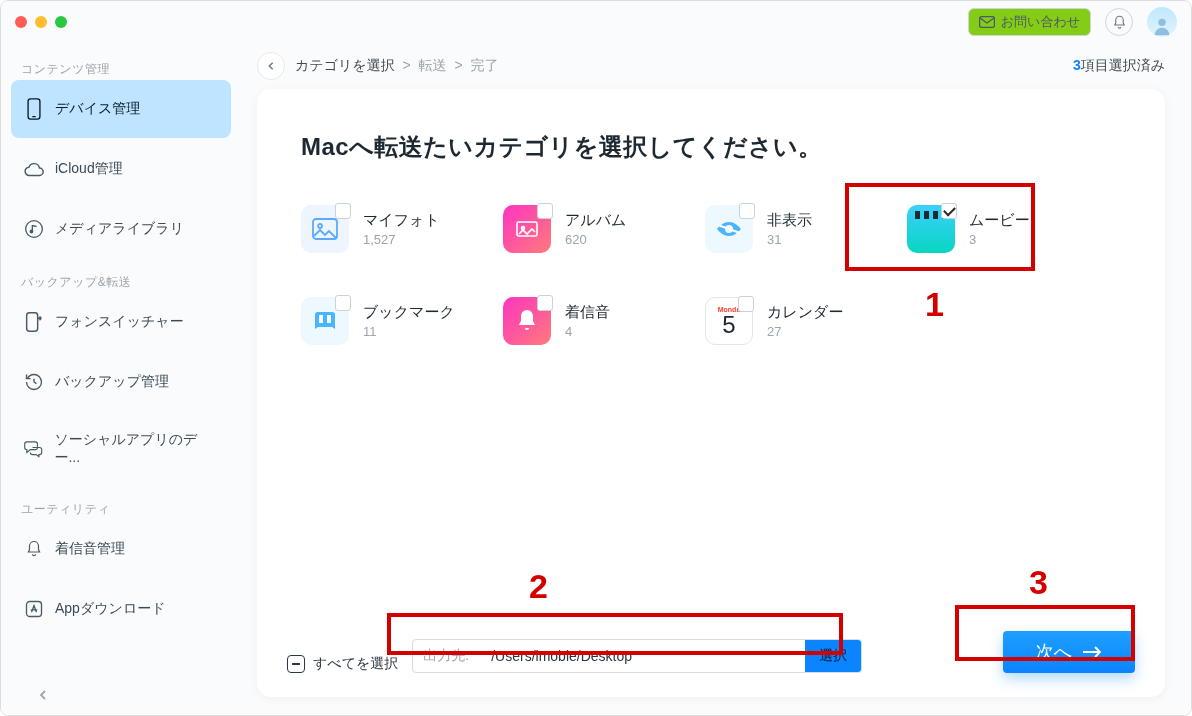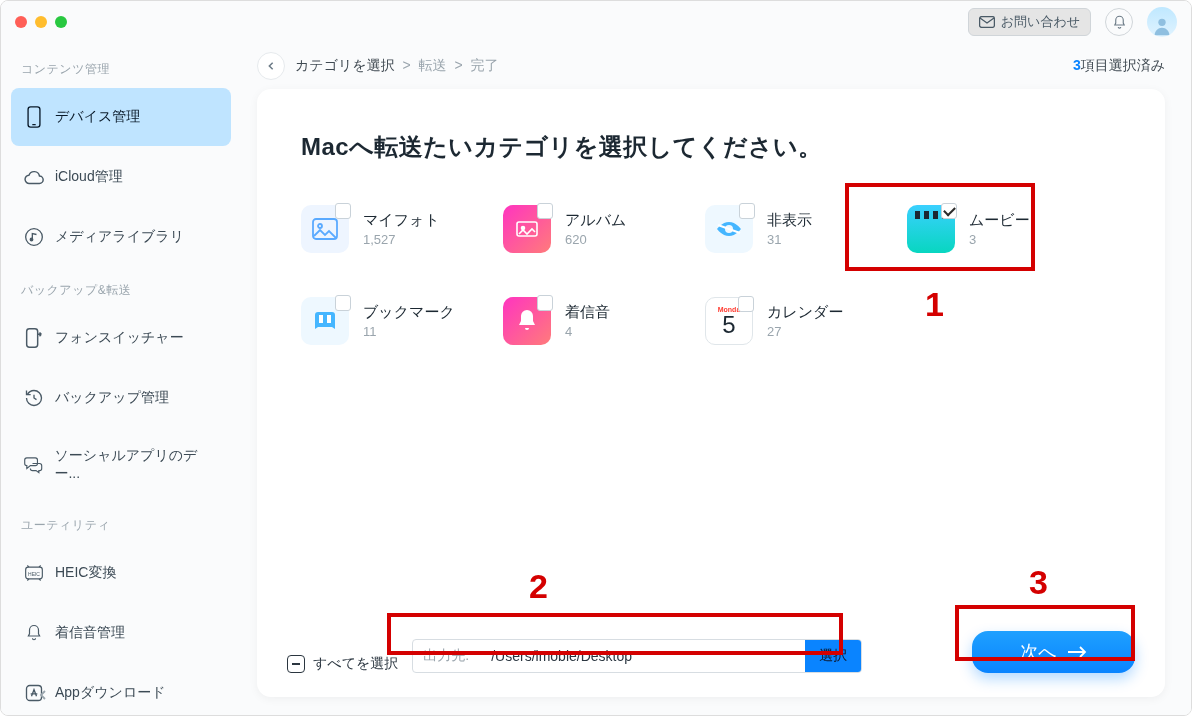--- a/index.html
+++ b/index.html
@@ -6,28 +6,28 @@
 body { background: #fff; width: 1192px; height: 716px; overflow: hidden; position: relative; border: 1px solid #ddd; border-radius: 8px; }
 
 
 .titlebar { height: 42px; display: flex; align-items: center; padding: 0 14px; background: #fafbfc; }
 .traffic { display: flex; gap: 8px; }
 .traffic span { width: 12px; height: 12px; border-radius: 50%; display: inline-block; }
 .tl-close { background: #ff5f57; }
 .tl-min { background: #ffbd2e; }
 .tl-max { background: #28c840; }
 .titlebar .right { margin-left: auto; display: flex; align-items: center; gap: 14px; }
-.contact-btn { display: flex; align-items: center; gap: 6px; border: 1px solid #d0d5d9; border-radius: 6px; padding: 4px 10px; color: #4a5a66; font-size: 13px; cursor: pointer; background:#e5e5e5; }
+.contact-btn { display: flex; align-items: center; gap: 6px; border: 1px solid #d0d5d9; border-radius: 6px; padding: 4px 10px; color: #4a5a66; font-size: 13px; cursor: pointer; background:#84cc16; }
 .bell-btn { width: 28px; height: 28px; border: 1px solid #d0d5d9; border-radius: 50%; display:flex; align-items:center; justify-content:center; cursor:pointer; color:#6b7a86; }
 .avatar { width: 30px; height: 30px; border-radius: 50%; background: linear-gradient(#bfe8ff,#e0f3ff); display:flex; align-items:flex-end; justify-content:center; overflow:hidden; }
 .avatar svg { width: 22px; height:22px; color:#8fbfe0; }
 
 
 .sidebar { position: absolute; left: 0; top: 42px; bottom: 0; width: 240px; background: #fafbfc; padding-top: 4px; }
-.side-section-title { font-size: 12px; color: #9aa5ad; padding: 14px 20px 10px; font-weight: 500; letter-spacing: .5px; }
+.side-section-title { font-size: 12px; color: #9aa5ad; padding: 14px 20px 2px; font-weight: 500; letter-spacing: .5px; }
 .side-item { display: flex; align-items: center; gap: 10px; margin: 0 10px 2px; padding: 18px 12px; border-radius: 8px; color: #3c4a55; font-size: 14px; cursor: pointer; }
 .side-item.active { background: #bfe4ff; color: #0a1a2a; }
 .side-item .ic { width: 22px; height: 22px; display:flex; align-items:center; justify-content:center; color:#4a5a66; }
 .side-item.active .ic { color:#0a1a2a; }
 .sidebar-collapse { position: absolute; bottom: 14px; left: 36px; color:#9aa5ad; cursor:pointer; }
 
 
 .main { position: absolute; left: 240px; right: 0; top: 42px; bottom: 0; background: #fafbfc; }
 .breadcrumb-row { height: 46px; display:flex; align-items:center; padding: 0 26px 0 16px; }
 .back-btn { width: 28px; height: 28px; border: 1px solid #e6eaed; border-radius: 50%; display:flex; align-items:center; justify-content:center; color:#6b7a86; cursor:pointer; background:#fff; margin-right: 10px;}
@@ -60,21 +60,21 @@
 
 
 .bottom { position:absolute; left:30px; right:30px; bottom:24px; display:flex; align-items:flex-end; gap:14px; }
 .select-all { display:flex; align-items:center; gap:8px; color:#2b3640; font-size:14px; cursor:pointer;}
 .select-all .box{ width:18px; height:18px; border:1.5px solid #2b3640; border-radius:4px; display:flex; align-items:center; justify-content:center;}
 .select-all .box .dash{ width:8px; height:2px; background:#2b3640;}
 .dest { display:flex; align-items:center; border:1.5px solid #d7dde2; border-radius:4px; height:34px; overflow:hidden; flex:0 0 450px;gap:16px;}
 .dest .lbl{ color:#9aa5ad; font-size:14px; padding:0 6px 0 10px;}
 .dest input{ border:none; outline:none; font-size:14px; color:#2b3640; flex:1; min-width:0; padding-right:6px;}
 .dest .pick{ background:#0a84ff; color:#0f172a; font-size:14px; height:100%; padding:0 14px; border:none; cursor:pointer;}
-.next-btn{ margin-left:auto; width:163px; height:42px; border:none; border-radius:16px; background:linear-gradient(#1ea0ff,#0a84ff); color:#fff; font-size:18px; font-weight:500; cursor:pointer; display:flex; align-items:center; justify-content:center; gap:10px; box-shadow:0 6px 14px rgba(10,132,255,.3);}
+.next-btn{ margin-left:auto; width:132px; height:42px; border:none; border-radius:4px; background:linear-gradient(#1ea0ff,#0a84ff); color:#fff; font-size:18px; font-weight:500; cursor:pointer; display:flex; align-items:center; justify-content:center; gap:10px; box-shadow:0 6px 14px rgba(10,132,255,.3);}
 
 
 .anno{ position:absolute; border:4px solid #d40000; pointer-events:none; }
 .anno-num{ position:absolute; color:#d40000; font-weight:800; font-size:34px; pointer-events:none; font-family: Arial, sans-serif;}
 
 svg { display:block; }
 </style>
 </head>
 <body>
 
@@ -170,30 +170,20 @@
           <path d="M10 10h10a3 3 0 013 3v4a3 3 0 01-3 3h-1v3l-4-3h-5a3 3 0 01-3-3" transform="scale(.85) translate(2,2)"></path>
         </svg>
       </span>
     <span>ソーシャルアプリのデー...</span>
   </div>
 
   <div class="side-section-title">ユーティリティ</div>
 
   <div class="side-item">
     <span class="ic">
-        <svg width="20" height="20" viewBox="0 0 24 24" fill="none" stroke="currentColor" stroke-width="1.4">
-          <rect x="2" y="5" width="20" height="14" rx="3"></rect>
-          <text x="12" y="15" text-anchor="middle" font-size="6" fill="currentColor" stroke="none">HEIC</text>
-          <path d="M6 19l-2 2m14-2l2 2M6 5L4 3m14 2l2-2"></path>
-        </svg>
-      </span>
-    <span>HEIC変換</span>
-  </div>
-  <div class="side-item">
-    <span class="ic">
         <svg width="18" height="20" viewBox="0 0 24 24" fill="none" stroke="currentColor" stroke-width="1.6">
           <path d="M6 8a6 6 0 1112 0v5l1.5 3h-15L6 13z"></path>
           <path d="M10 19a2 2 0 004 0"></path>
         </svg>
       </span>
     <span>着信音管理</span>
   </div>
   <div class="side-item">
     <span class="ic">
         <svg width="20" height="20" viewBox="0 0 24 24" fill="none" stroke="currentColor" stroke-width="1.6">

